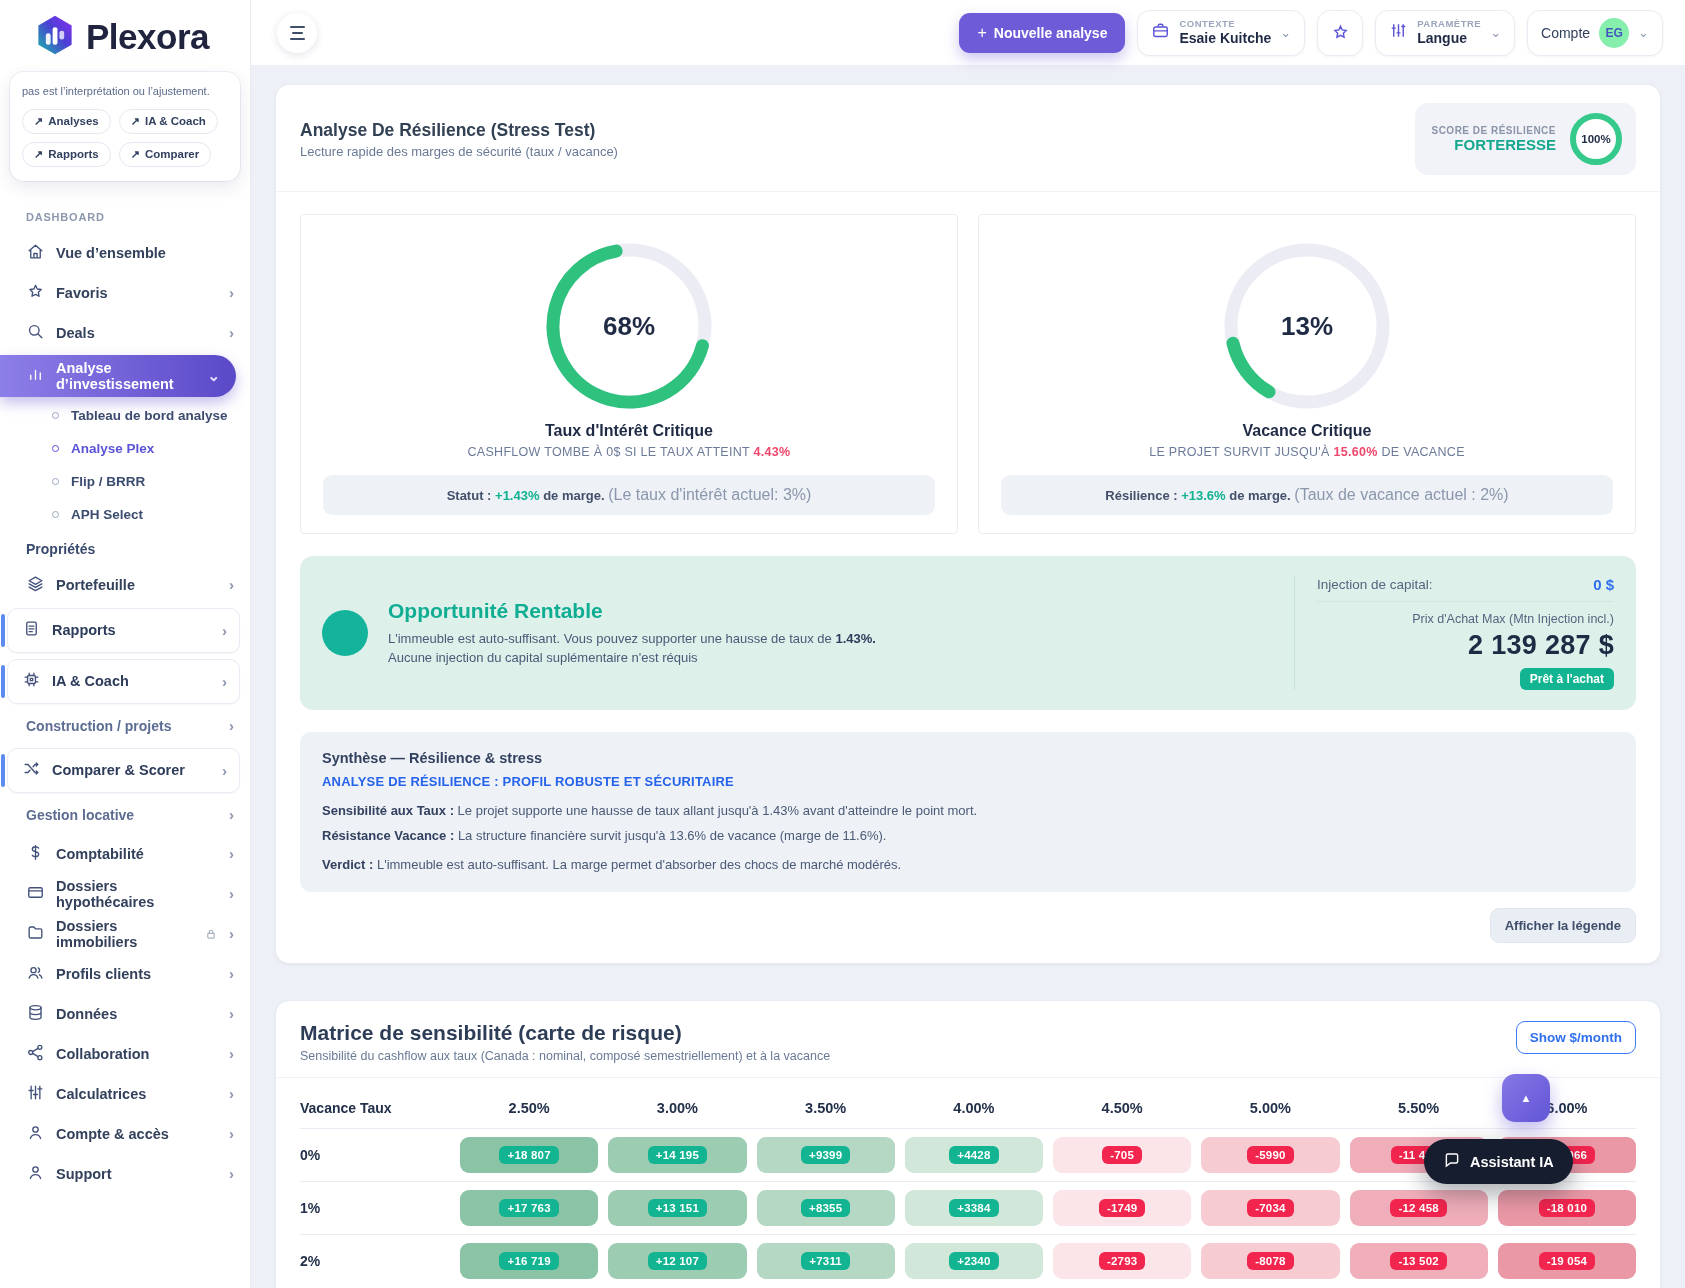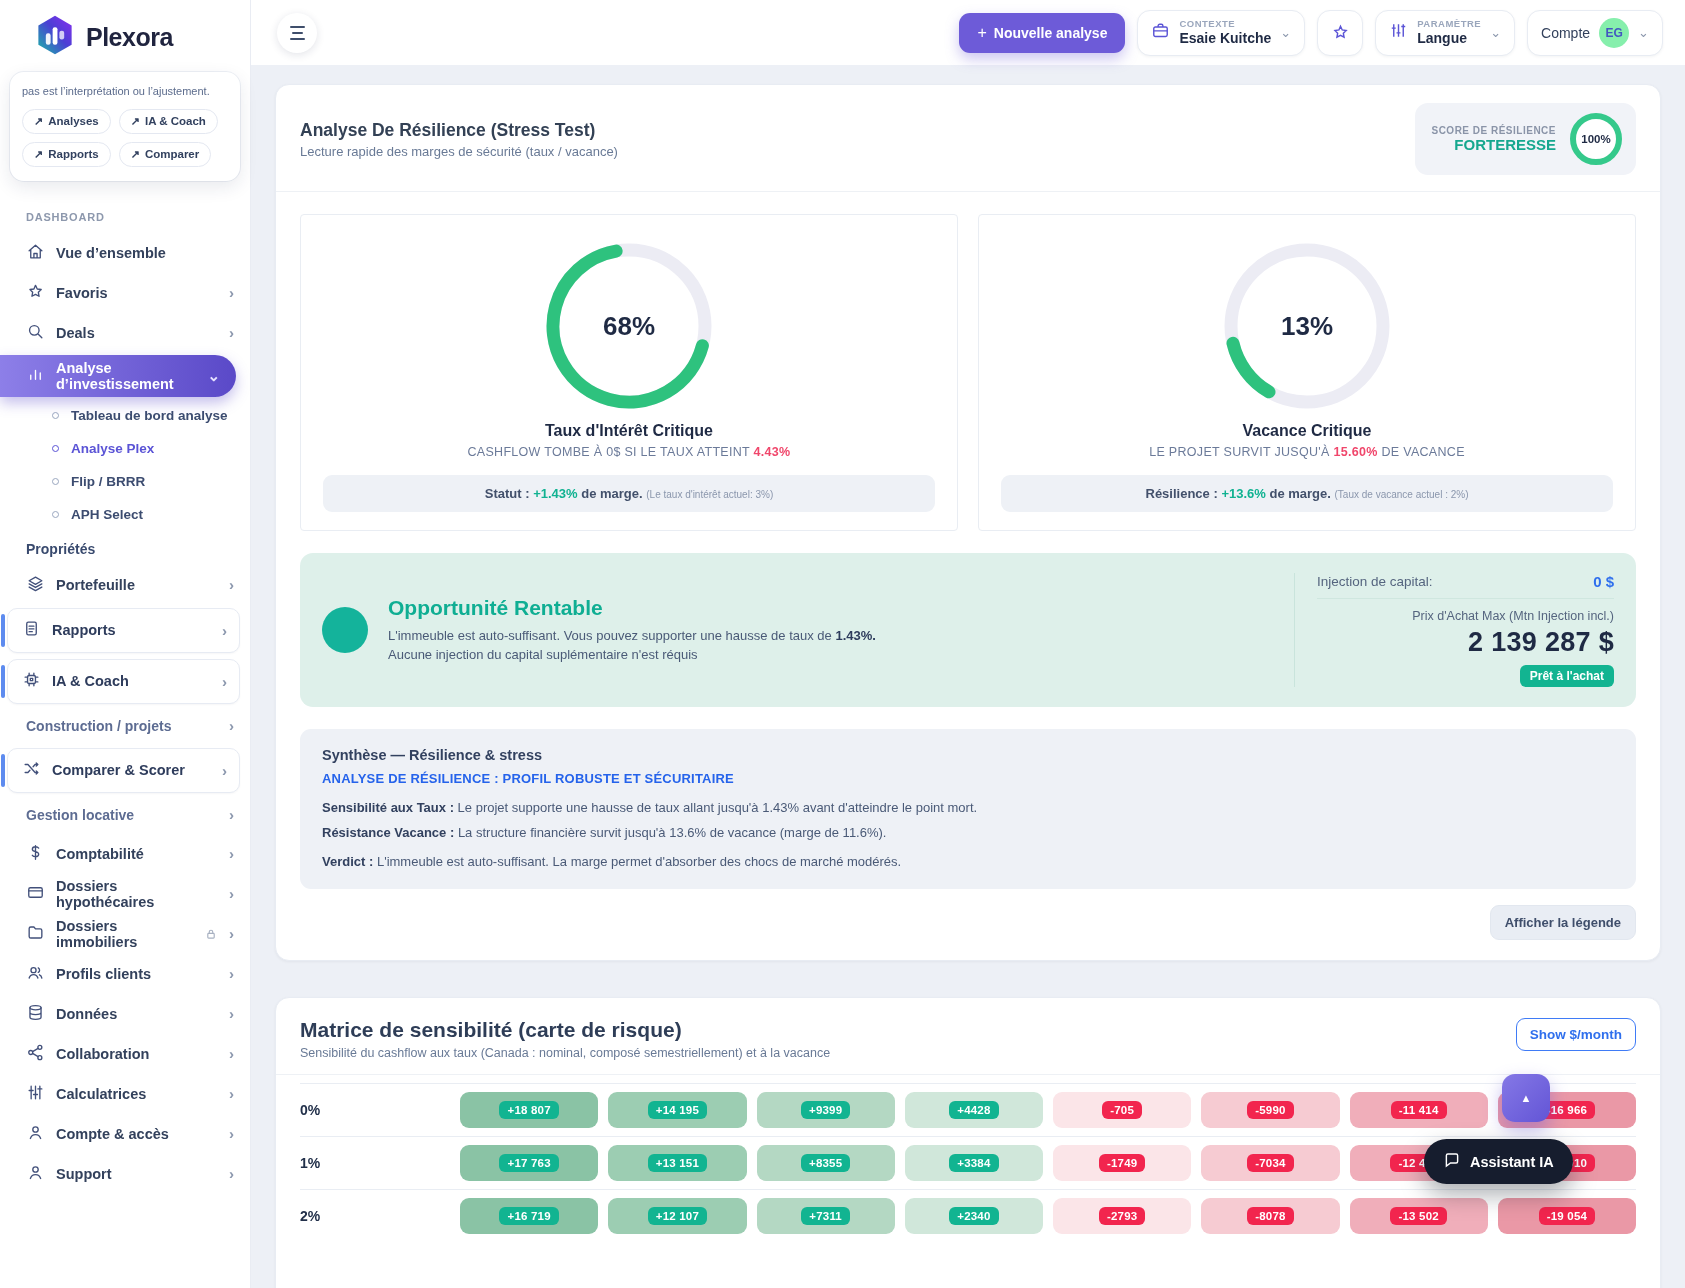--- a/index.html
+++ b/index.html
@@ -3,21 +3,21 @@
 <meta charset="utf-8">
 <style>
   * { margin:0; padding:0; box-sizing:border-box; }
   html,body { width:1685px; height:1288px; overflow:hidden; }
   body { font-family:"Liberation Sans", sans-serif; background:#edf0f6; color:#33415c; }
 
   
   .sidebar { position:fixed; left:0; top:0; width:251px; height:1288px; background:#fff;
              border-right:1px solid #e9ecf3; z-index:30; }
   .logo-row { display:flex; align-items:center; gap:10px; padding:14px 16px 10px 34px; }
-  .logo-text { font-size:25px; font-weight:800; color:#20243f; letter-spacing:-.5px; }
+  .logo-text { font-size:35px; font-weight:800; color:#20243f; letter-spacing:-.5px; }
   .tip-card { margin:2px 10px 14px 10px; background:#fff; border-radius:14px; padding:12px 12px 14px;
               box-shadow:0 6px 18px rgba(30,40,80,.10), 0 0 0 1px #eef1f6; }
   .tip-text { font-size:11px; color:#5b6b8c; line-height:1.35; margin-bottom:10px; }
   .tip-tags { display:flex; flex-wrap:wrap; gap:8px; }
   .tag { display:inline-flex; align-items:center; gap:5px; border:1px solid #e4e8f1; background:#fff;
          border-radius:999px; padding:5px 11px; font-size:11.5px; font-weight:700; color:#32415f; cursor:pointer;
          font-family:inherit; }
   .tag .arr { color:#32415f; font-size:11px; }
   .section-label { padding:16px 0 10px 26px; font-size:11px; font-weight:700; letter-spacing:.8px; color:#8d98ad; }
   nav { display:flex; flex-direction:column; }
@@ -94,21 +94,21 @@
   .c1-body { padding:22px 24px 20px; }
   .gauges { display:flex; gap:20px; }
   .gauge-card { flex:1; border:1px solid #e9edf3; border-radius:4px; padding:22px 22px 18px; text-align:center; }
   .gauge-wrap { position:relative; display:inline-block; }
   .g-title { font-size:16px; font-weight:700; color:#1f2a44; margin-top:3px; }
   .g-sub { font-size:12.5px; color:#6b7a99; letter-spacing:.3px; margin-top:5px; }
   .g-sub .red { color:#f0466b; font-weight:700; }
   .g-status { margin-top:16px; background:#eef1f6; border-radius:9px; padding:11px; font-size:13px; color:#42506b; }
   .g-status .b { font-weight:600; }
   .g-status .teal { color:#10b291; font-weight:700; }
-  .g-status .note { font-size:10px; color:#8b97ad; }
+  .g-status .note { font-size:16px; color:#8b97ad; }
 
   .banner { display:flex; align-items:stretch; gap:20px; margin-top:22px; background:#def0ea;
             border-radius:13px; padding:20px 22px; }
   .banner .disc { flex:0 0 46px; width:46px; height:46px; border-radius:50%; background:#14b39b; align-self:center; }
   .banner-main { flex:1; align-self:center; }
   .banner-title { font-size:21px; font-weight:700; color:#0fae93; margin-bottom:6px; }
   .banner-line { font-size:13px; color:#4a5a77; line-height:1.5; }
   .banner-line .b { font-weight:700; color:#2e3c5c; }
   .banner-side { flex:0 0 320px; border-left:1px solid #c9e4dc; padding-left:22px; text-align:right;
                  display:flex; flex-direction:column; justify-content:center; gap:4px; }
@@ -523,20 +523,31 @@
 
   <section class="card card2">
     <div class="c2-head">
       <div>
         <div class="c2-title">Matrice de sensibilité (carte de risque)</div>
         <div class="c2-sub">Sensibilité du cashflow aux taux (Canada : nominal, composé semestriellement) et à la vacance</div>
       </div>
       <button class="btn-toggle">Show $/month</button>
     </div>
     <div class="mx" id="mxTable">
+        <div class="mx-row head">
+          <div class="mx-h first">Vacance Taux</div>
+          <div class="mx-h">2.50%</div>
+          <div class="mx-h">3.00%</div>
+          <div class="mx-h">3.50%</div>
+          <div class="mx-h">4.00%</div>
+          <div class="mx-h">4.50%</div>
+          <div class="mx-h">5.00%</div>
+          <div class="mx-h">5.50%</div>
+          <div class="mx-h">6.00%</div>
+        </div>
         <div class="mx-row">
           <div class="mx-lbl">0%</div>
           <div class="cell" style="background:#8ac3a5">
             <span class="pv" style="background:#12b491">+18 807</span>
           </div>
           <div class="cell" style="background:#9ccdb2">
             <span class="pv" style="background:#12b491">+14 195</span>
           </div>
           <div class="cell" style="background:#b4d8c3">
             <span class="pv" style="background:#12b491">+9399</span>

